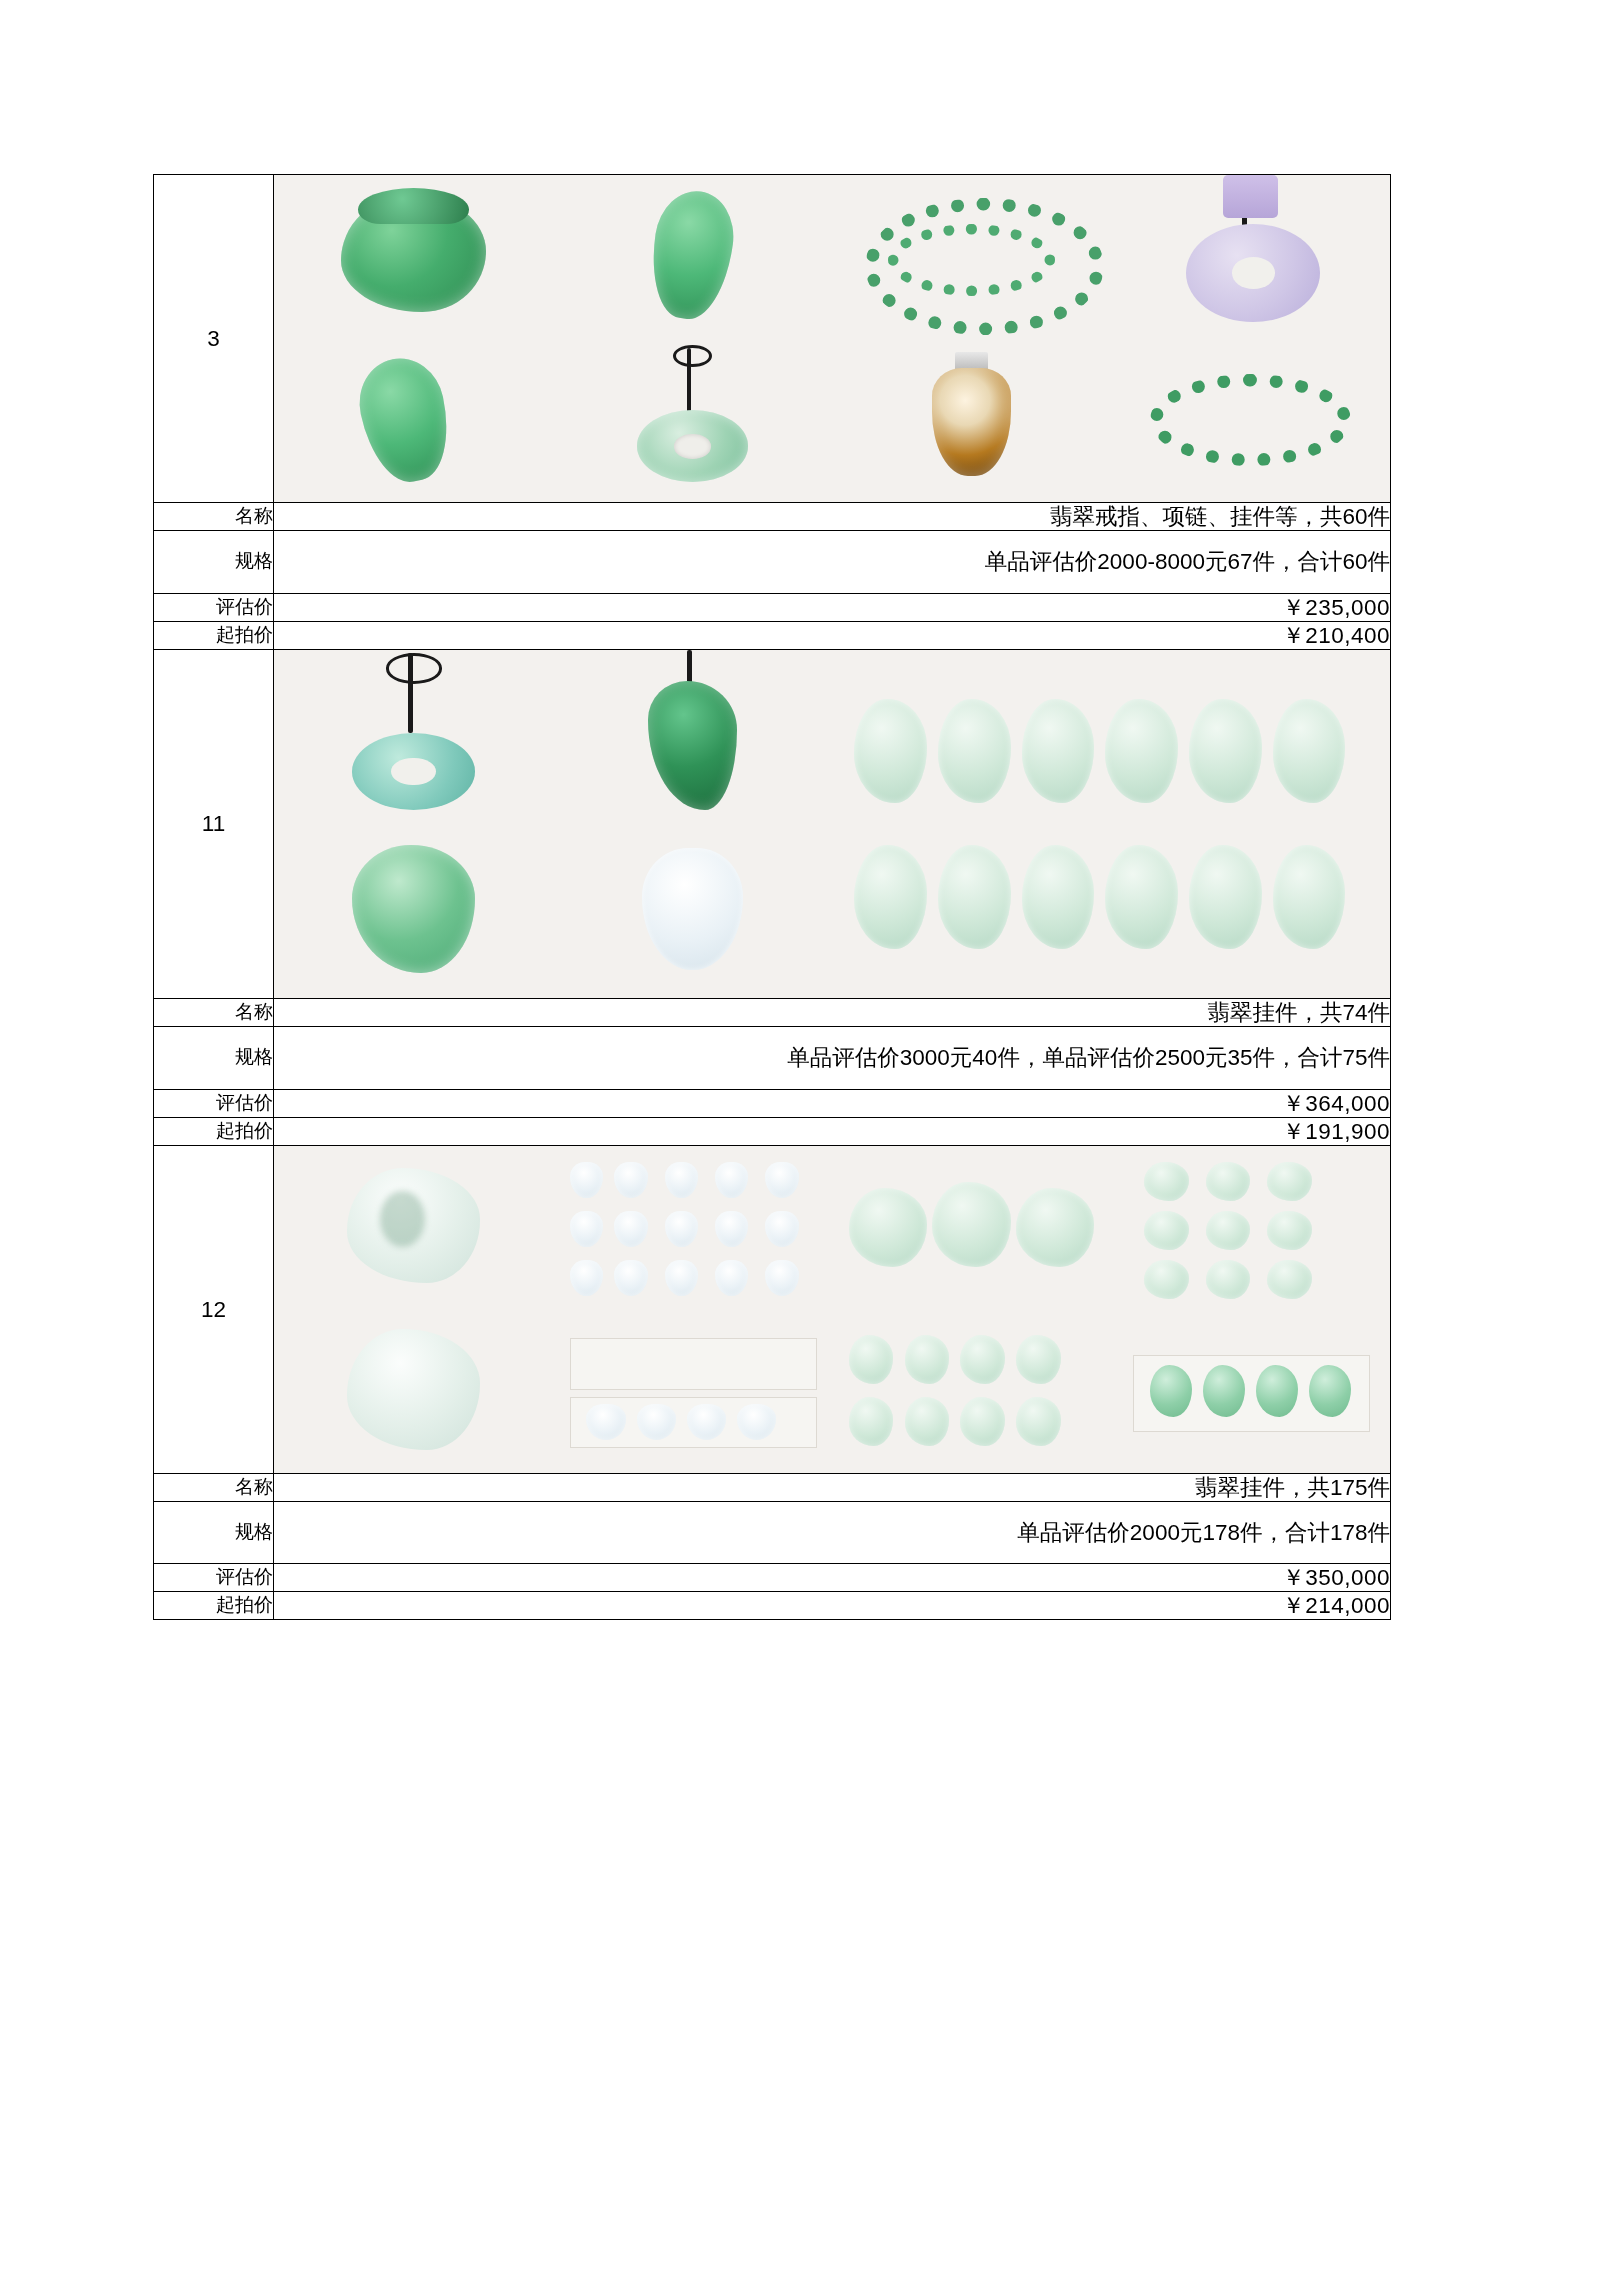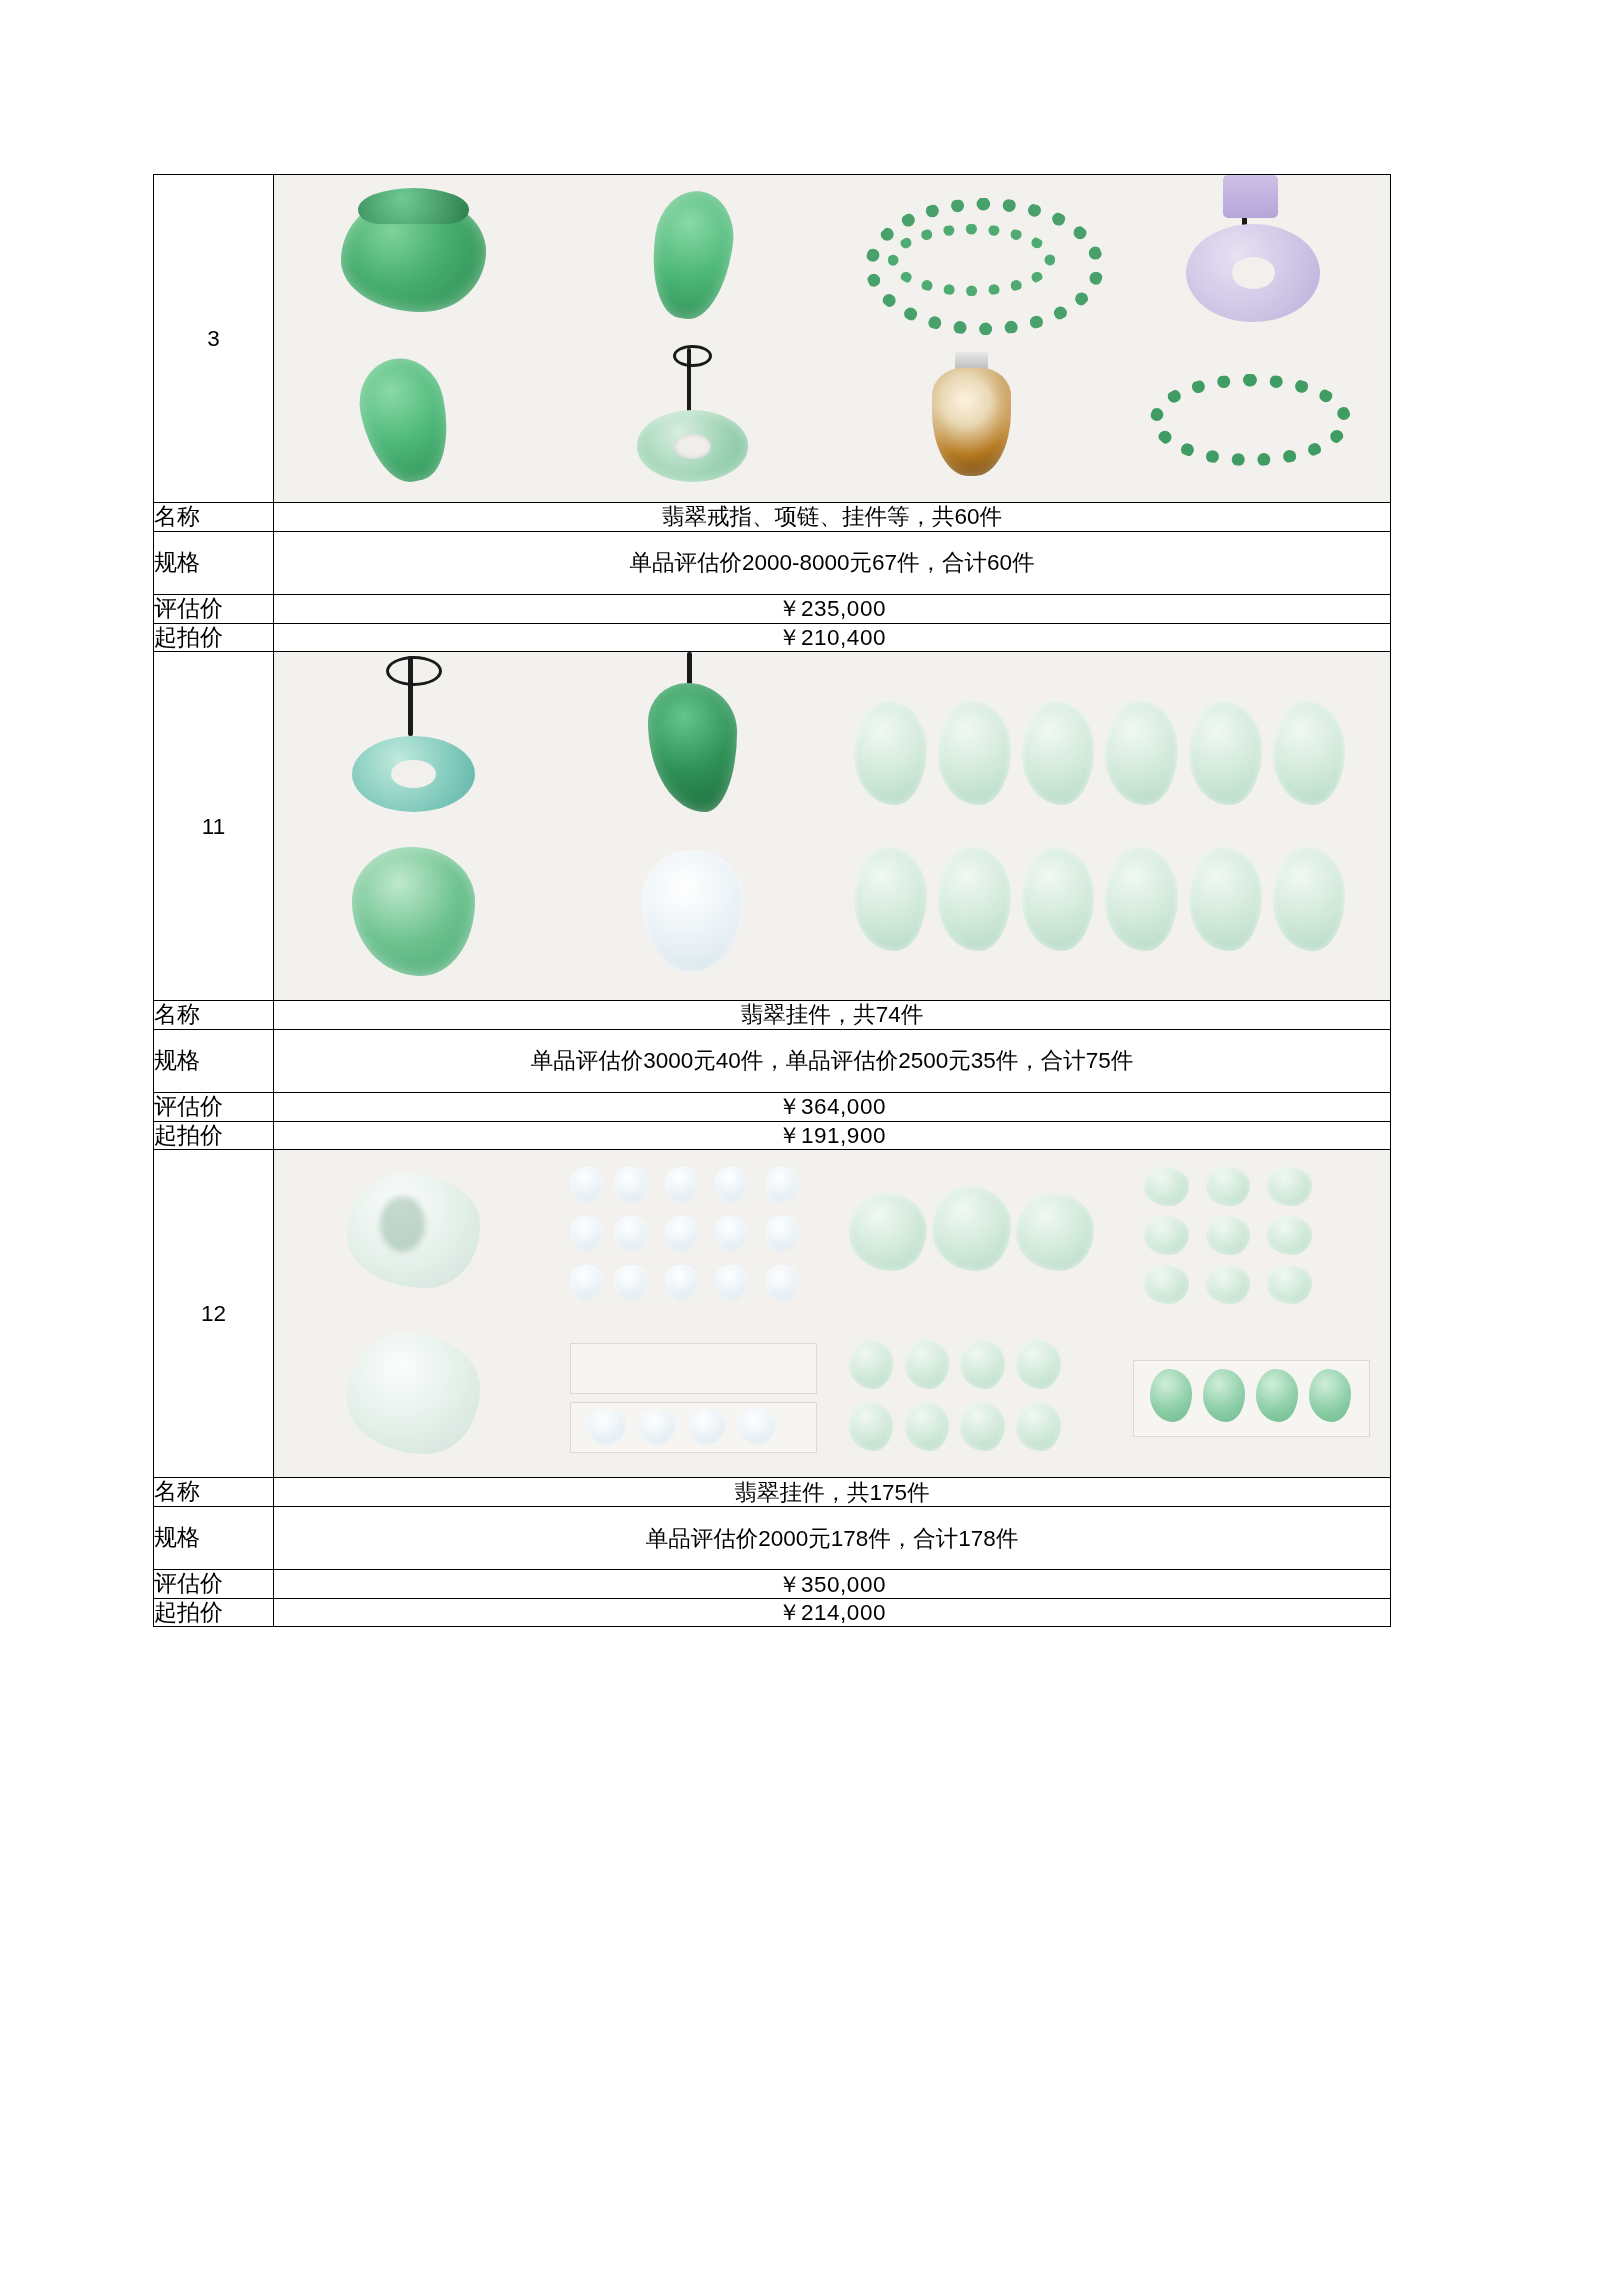--- a/index.html
+++ b/index.html
@@ -32,27 +32,27 @@
   }
   .col-label { width: 120px; }
   .col-body  { width: 1117px; }
 
   .lot-no {
     text-align: center;
     font-size: 22.5px;
     line-height: 1.2;
   }
   .field-label {
-    text-align: left;
-    font-size: 23px;
+    text-align: right;
+    font-size: 19px;
     line-height: 1.2;
     padding: 8.2px 0;
   }
   .field-value {
-    text-align: center;
+    text-align: right;
     font-size: 22.5px;
     line-height: 1.2;
     padding: 8.2px 0;
   }
   .field-value.money {
     letter-spacing: 0.5px;
   }
   .row-tall .field-label,
   .row-tall .field-value {
     padding: 17.4px 0;

